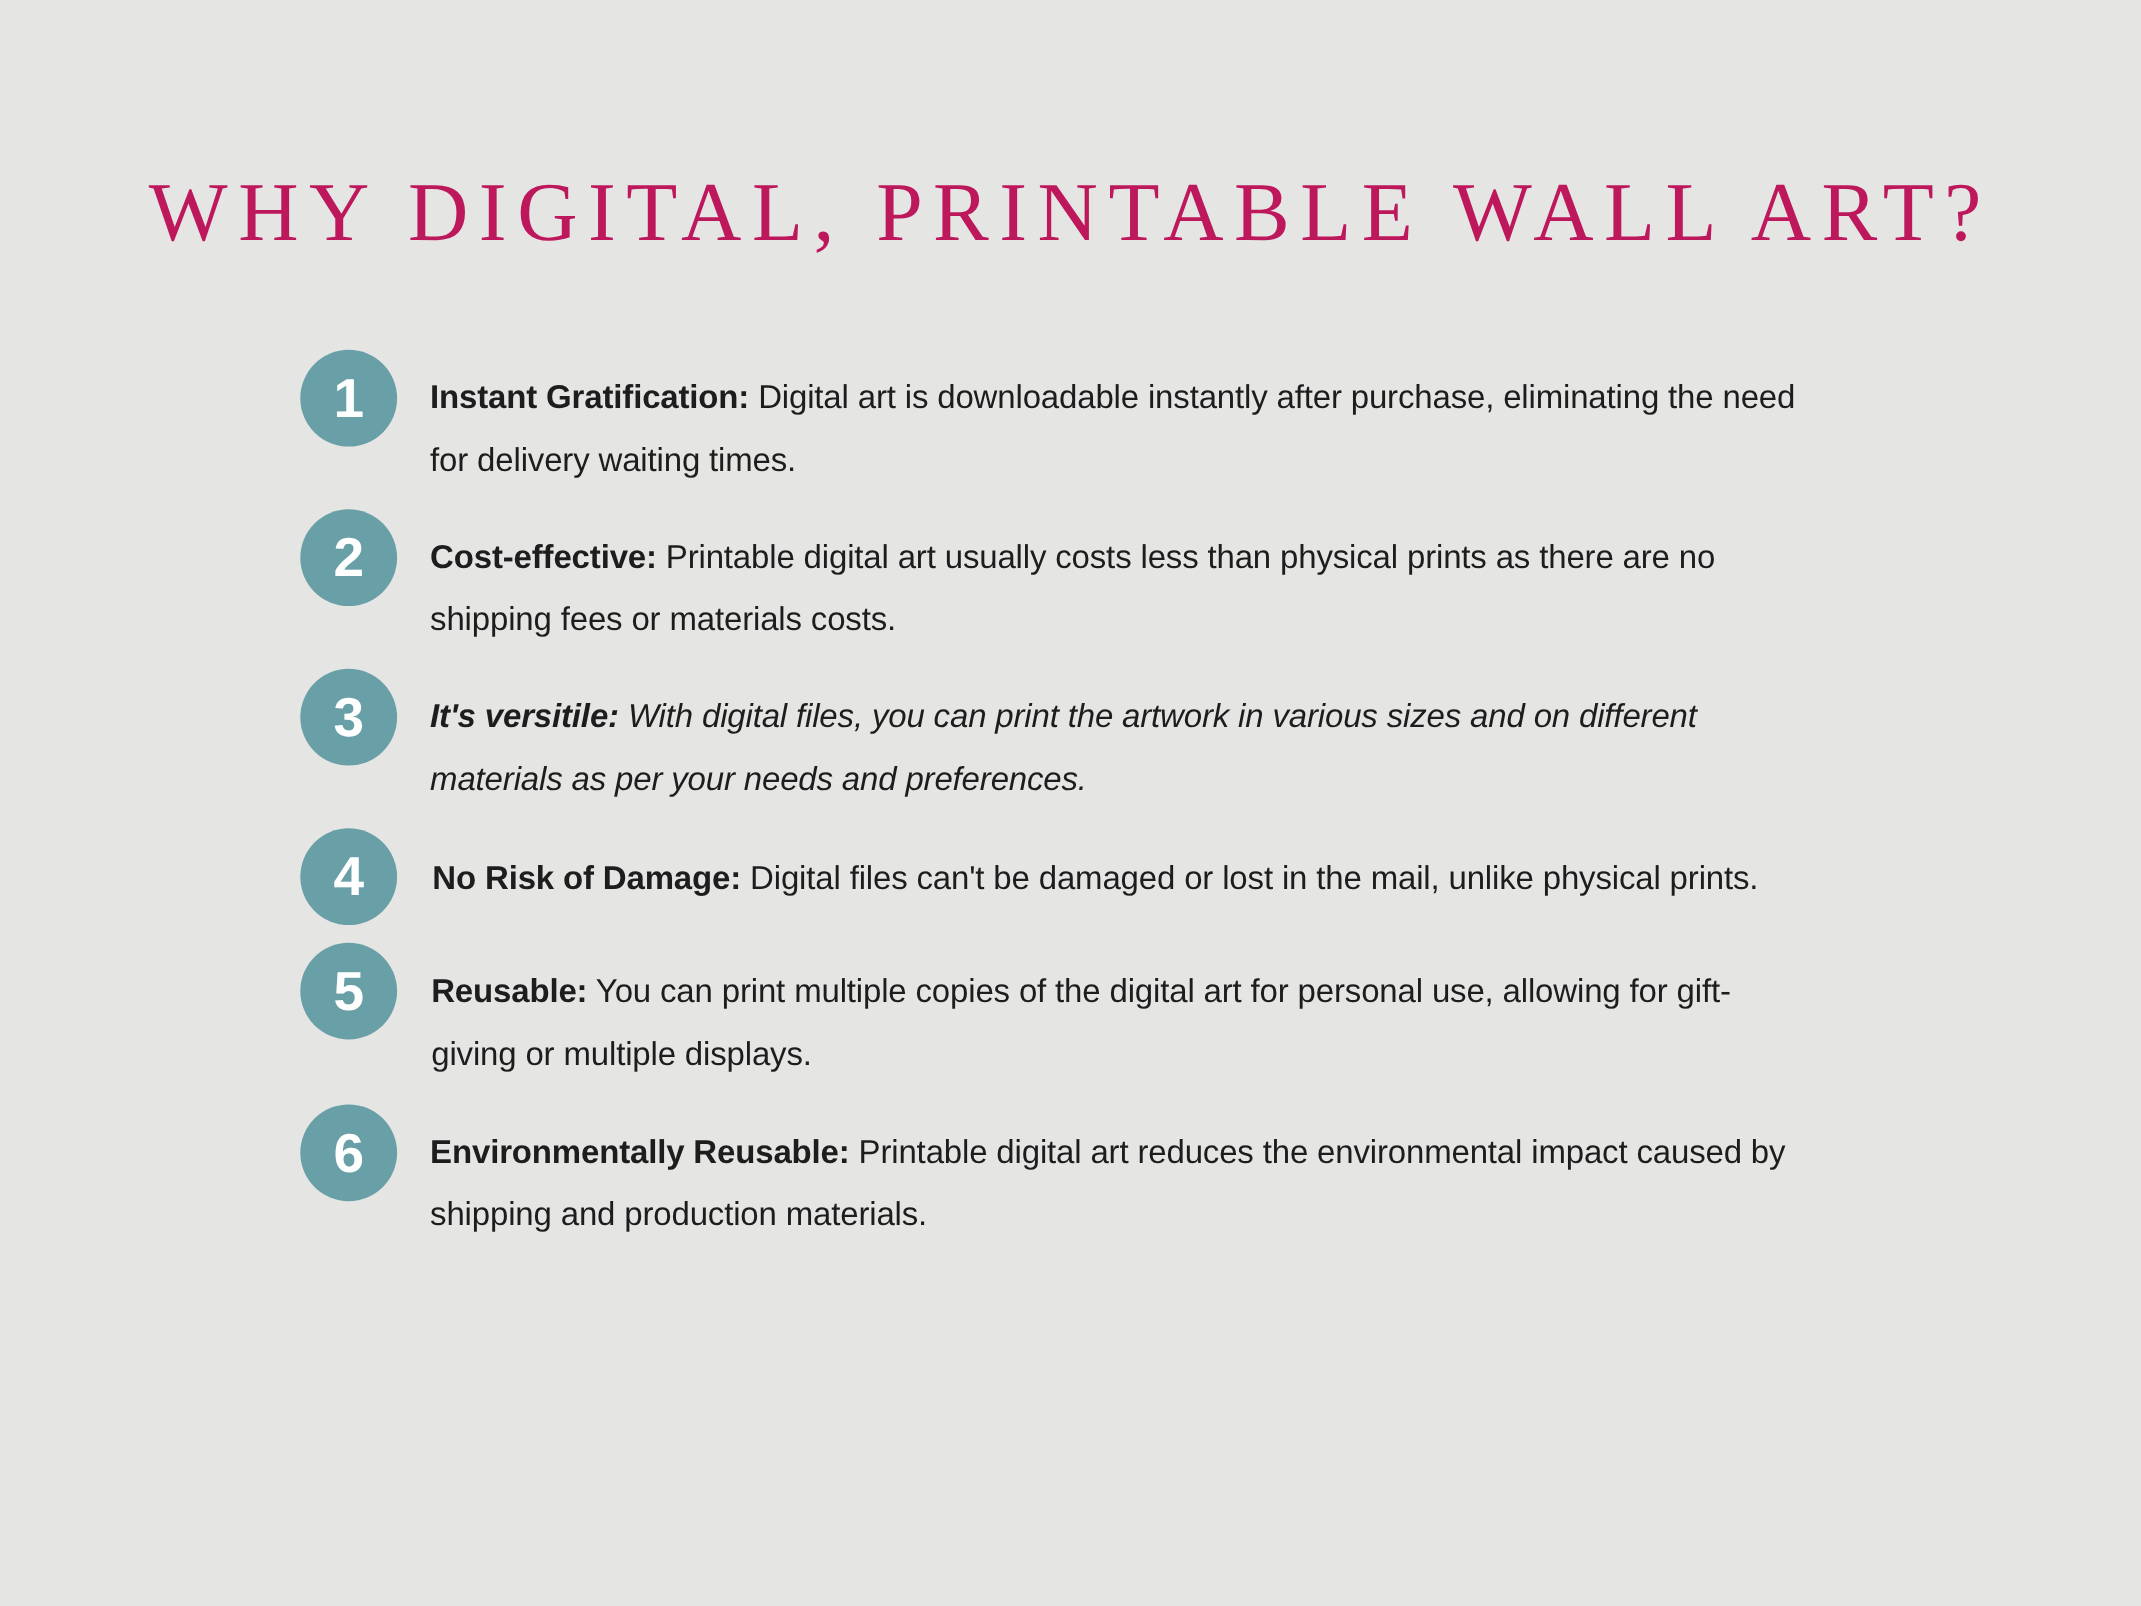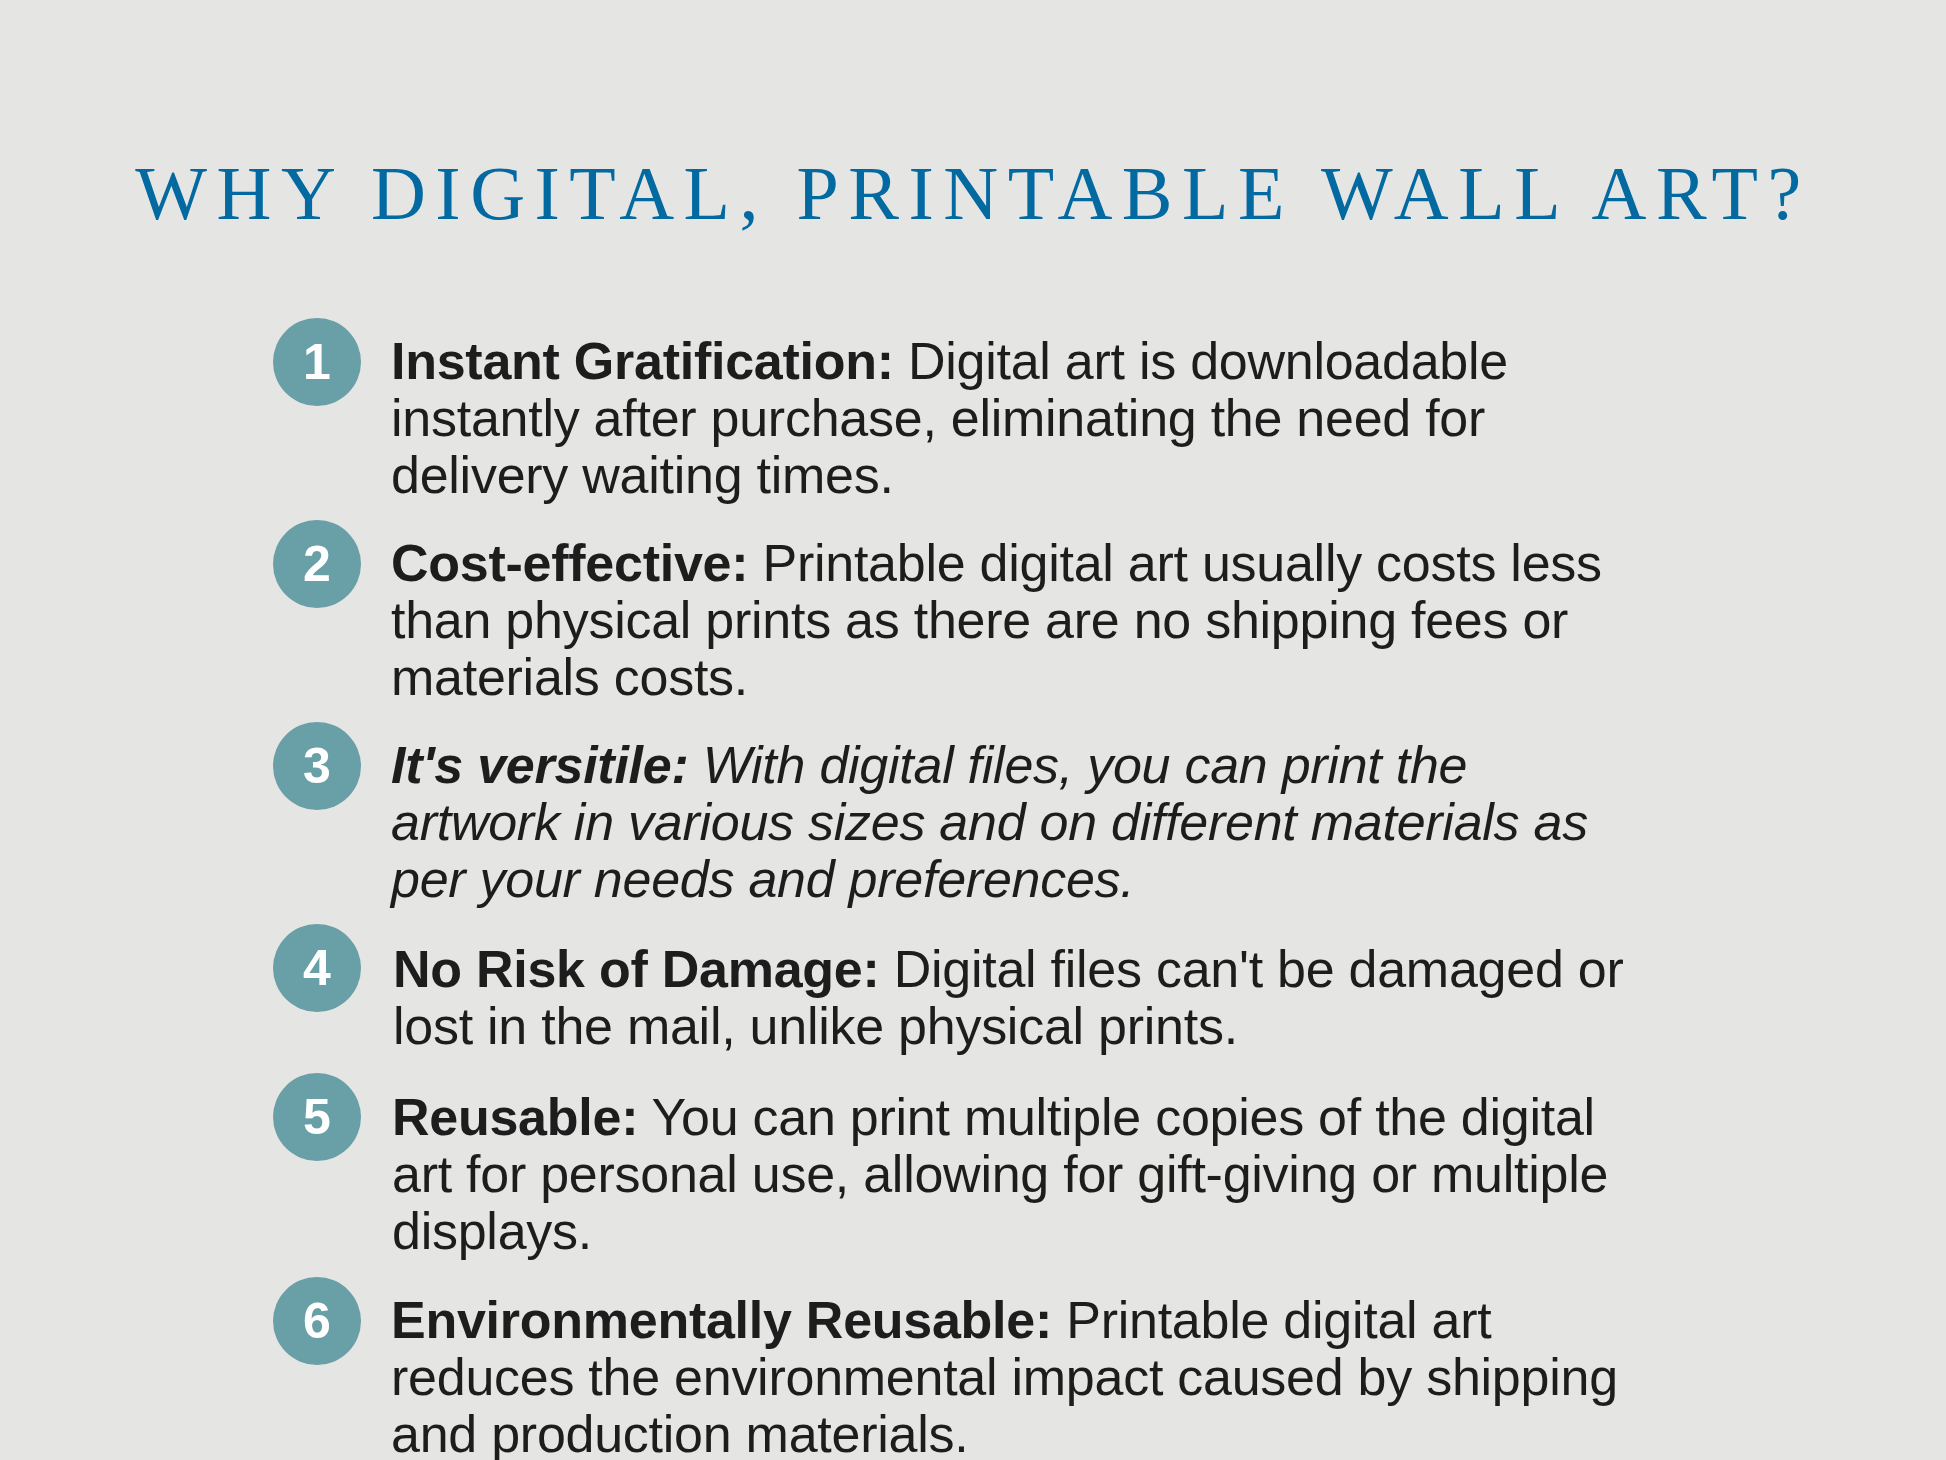--- a/index.html
+++ b/index.html
@@ -14,21 +14,21 @@
     overflow: hidden;
     font-family: "Liberation Sans", sans-serif;
   }
   .page-title {
     margin: 150px 0 16px 0;
     text-align: center;
     font-family: "Liberation Serif", "DejaVu Serif", serif;
     font-weight: 500;
     font-size: 76px;
     letter-spacing: 0.125em;
-    color: #0369a1;
+    color: #be185d;
     white-space: nowrap;
   }
   .benefit-list {
     list-style: none;
     margin: 96px 0 0 0;
     padding: 0 296px 0 273px;
     display: flex;
     flex-direction: column;
     row-gap: 31px;
   }
@@ -46,21 +46,21 @@
     background: #699fa6;
     color: #ffffff;
     font-size: 50px;
     font-weight: 700;
     display: flex;
     align-items: center;
     justify-content: center;
     line-height: 1;
   }
   .item-text {
-    font-size: 52px;
+    font-size: 30px;
     line-height: 57px;
     color: #1d1d1d;
     letter-spacing: -0.005em;
     max-width: 1260px;
   }
   .item-lead {
     font-weight: 700;
   }
 </style>
 </head>

